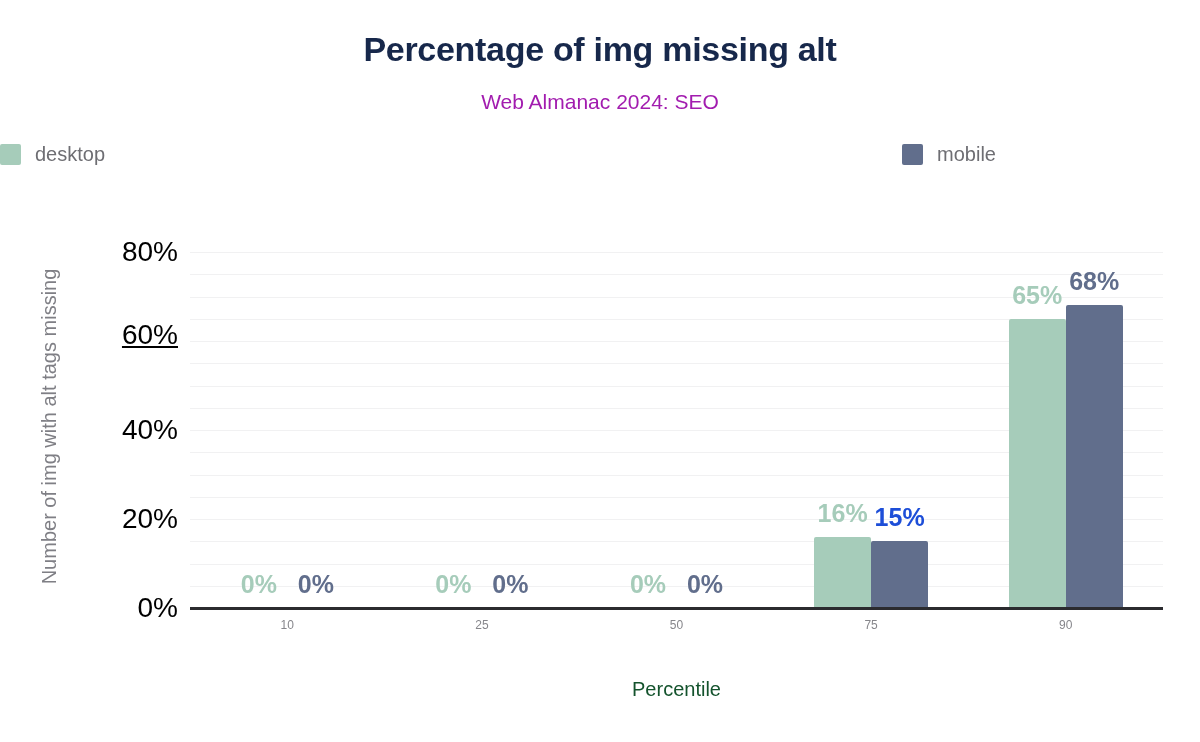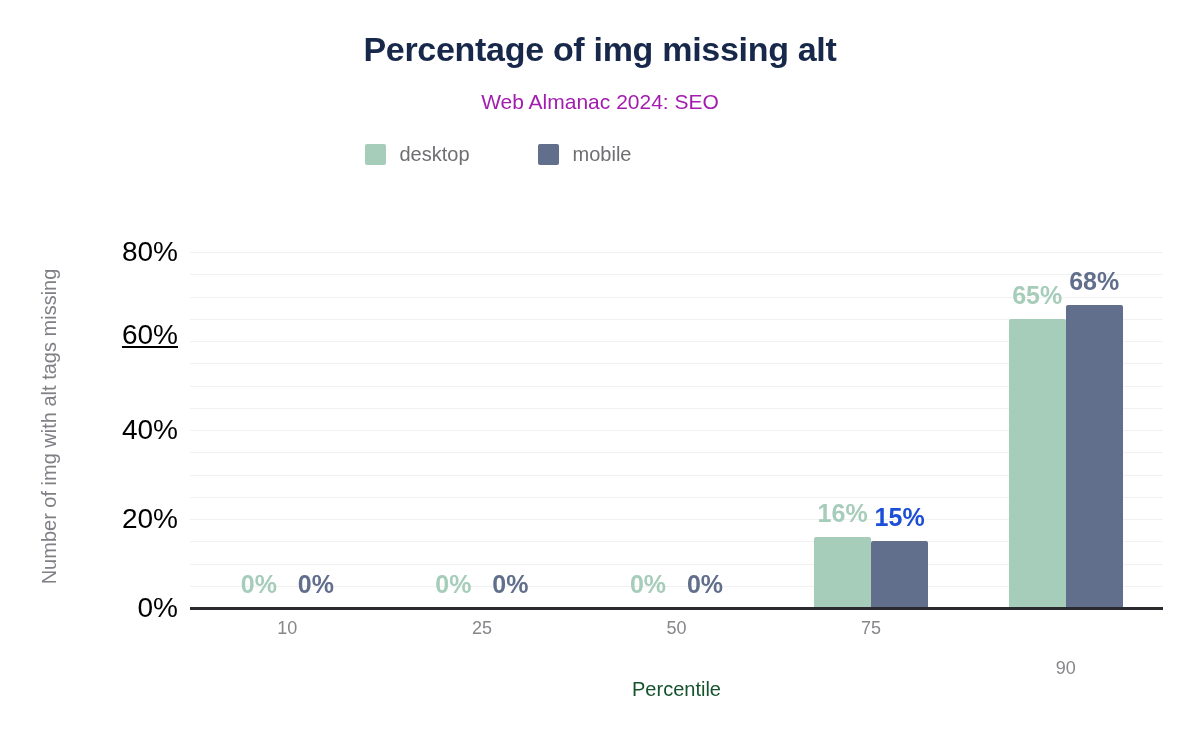--- a/index.html
+++ b/index.html
@@ -37,21 +37,21 @@
     color: #a21caf;
   }
 
   
   #legend {
     position: absolute;
     top: 143px;
     left: 0;
     width: 996px;
     display: flex;
-    justify-content: center;
+    justify-content: space-between;
     align-items: center;
     gap: 68px;
   }
   .legend-item {
     display: flex;
     align-items: center;
     gap: 14px;
   }
   .legend-swatch {
     width: 21px;
@@ -101,21 +101,21 @@
     font-size: 25px;
     font-weight: bold;
     white-space: nowrap;
     transform: translateX(-50%);
   }
 
   
   .x-tick {
     position: absolute;
     top: 618px;
-    font-size: 18px;
+    font-size: 12px;
     color: #86868b;
     transform: translateX(-50%);
     text-align: center;
   }
   .y-tick {
     position: absolute;
     right: 0;
     font-size: 28px;
     color: #000000;
     transform: translateY(-50%);
@@ -214,17 +214,17 @@
     <div class="y-tick" style="top: 519px; margin-left: 12px;">20%</div>
     <div class="y-tick" style="top: 430px;">40%</div>
     <div class="y-tick" style="top: 335px; text-decoration: underline;">60%</div>
     <div class="y-tick" style="top: 252px;">80%</div>
   </div>
 <div id="x-ticks">
     <div class="x-tick" style="left: 287.3px;">10</div>
     <div class="x-tick" style="left: 481.9px;">25</div>
     <div class="x-tick" style="left: 676.5px;">50</div>
     <div class="x-tick" style="left: 871.1px;">75</div>
-    <div class="x-tick" style="left: 1065.7px; margin-top: 40px;">90</div>
+    <div class="x-tick" style="left: 1065.7px;">90</div>
   </div>
 
 <div id="x-axis-title">Percentile</div>
 <div id="y-axis-title">Number of img with alt tags missing</div>
 
 </body></html>

